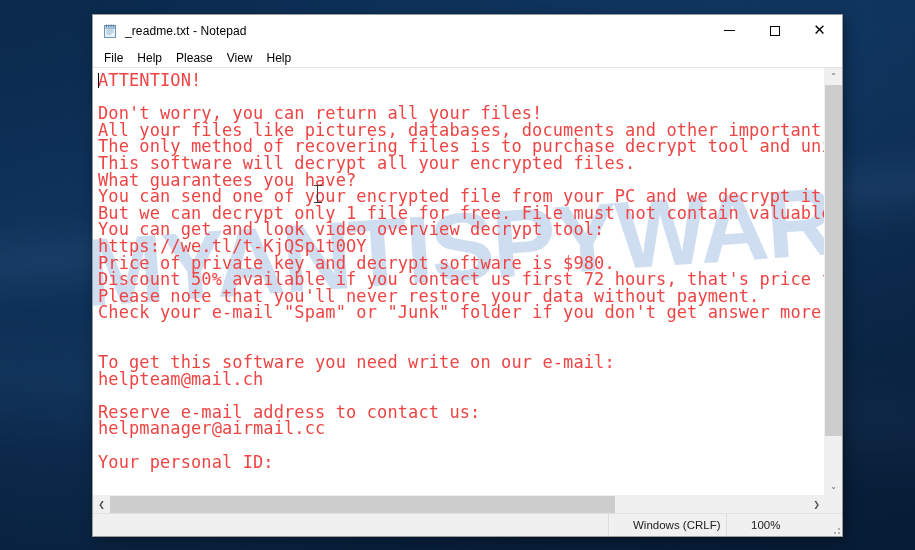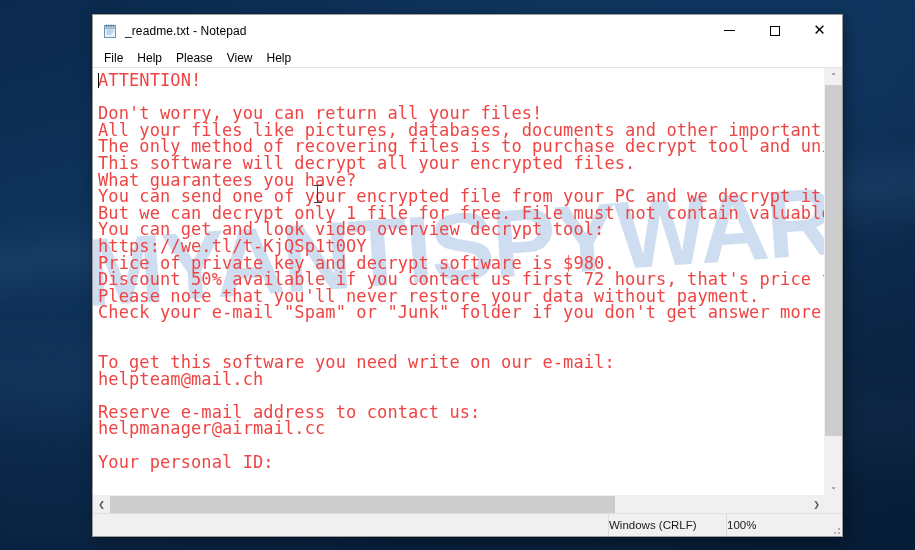--- a/index.html
+++ b/index.html
@@ -304,21 +304,21 @@
     display: flex;
     align-items: stretch;
     font-size: 11.5px;
     color: #1b1b1b;
     position: relative;
   }
   .status-spacer { flex: 1; }
   .status-cell {
     display: flex;
     align-items: center;
-    padding: 0 10px 0 0;
+    padding: 0 10px 0 24px;
     border-left: 1px solid #dcdcdc;
     white-space: nowrap;
   }
   .status-cell.enc { width: 118px; box-sizing: border-box; }
   .status-cell.pos { width: 120px; box-sizing: border-box; }
   .status-cell.zoom { width: 100px; box-sizing: border-box; text-align: center; }
   .grip {
     width: 16px;
     align-self: flex-end;
     height: 16px;

